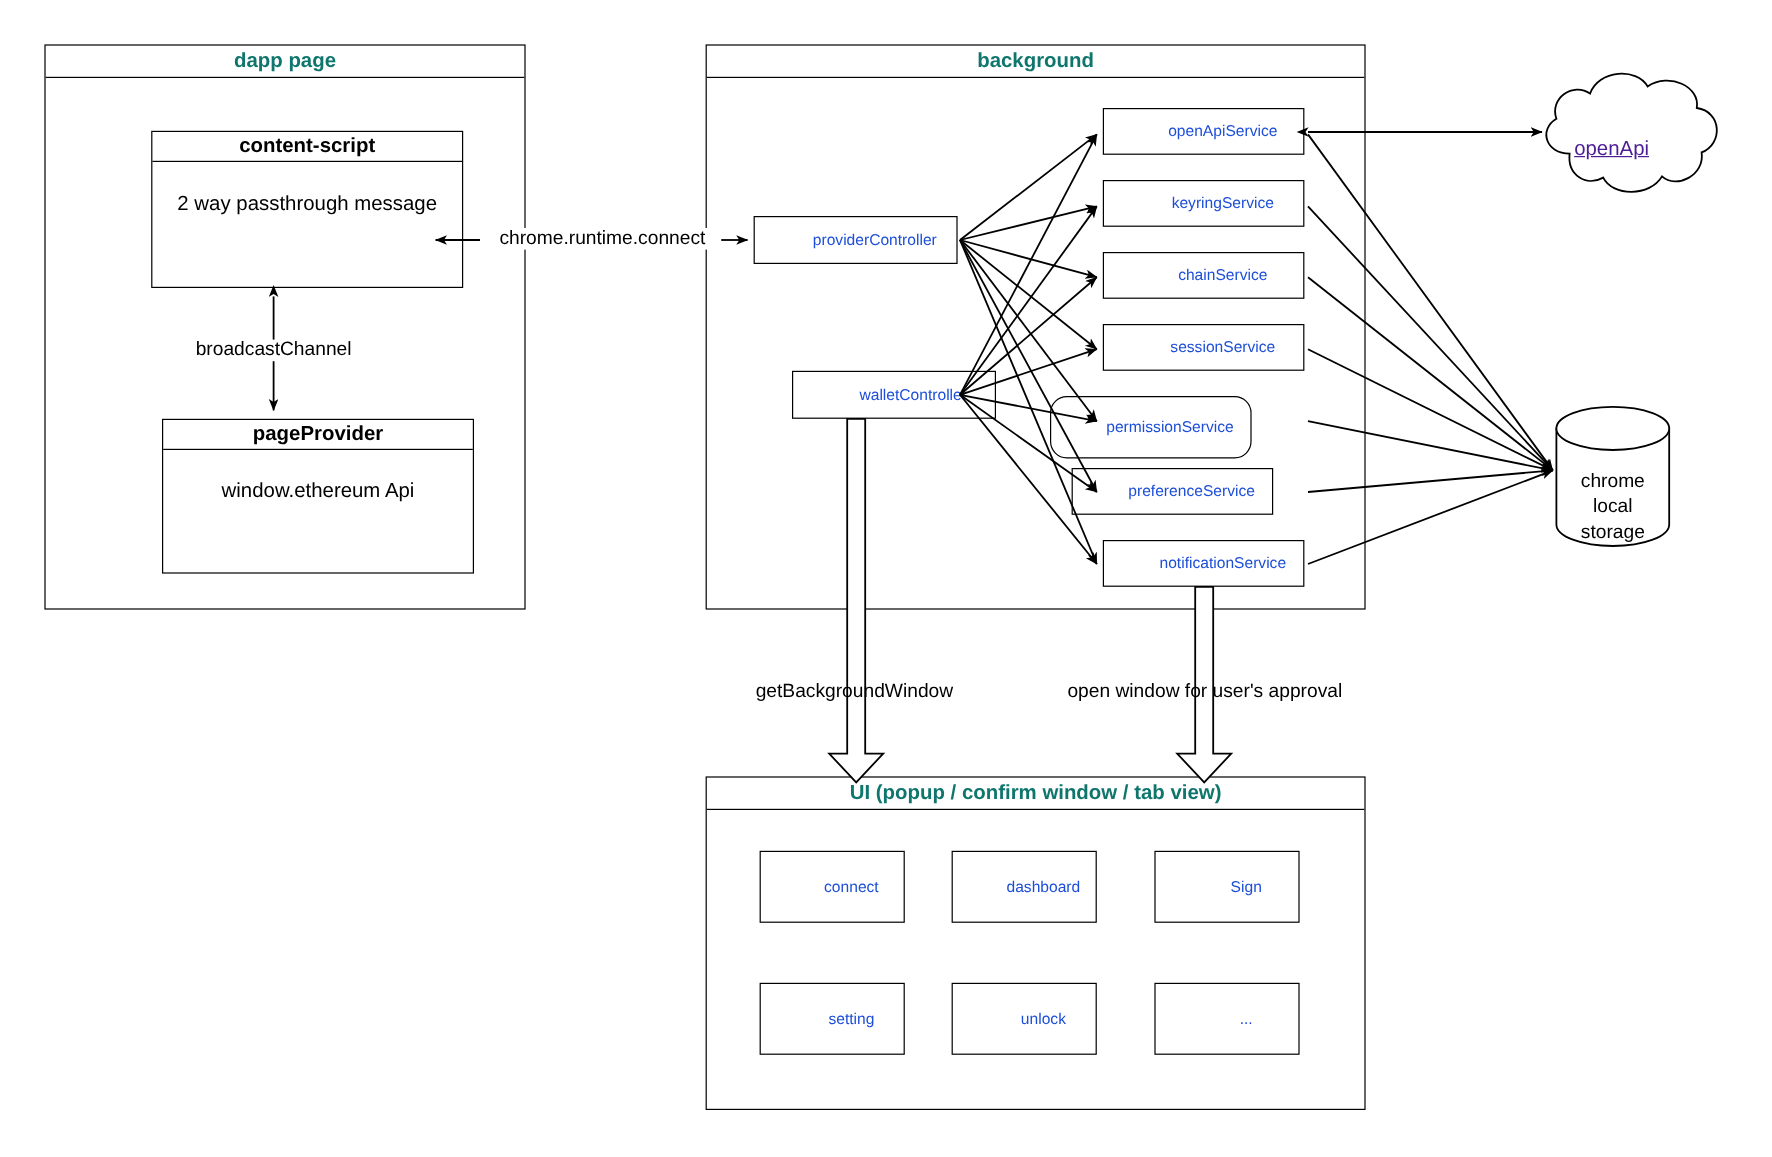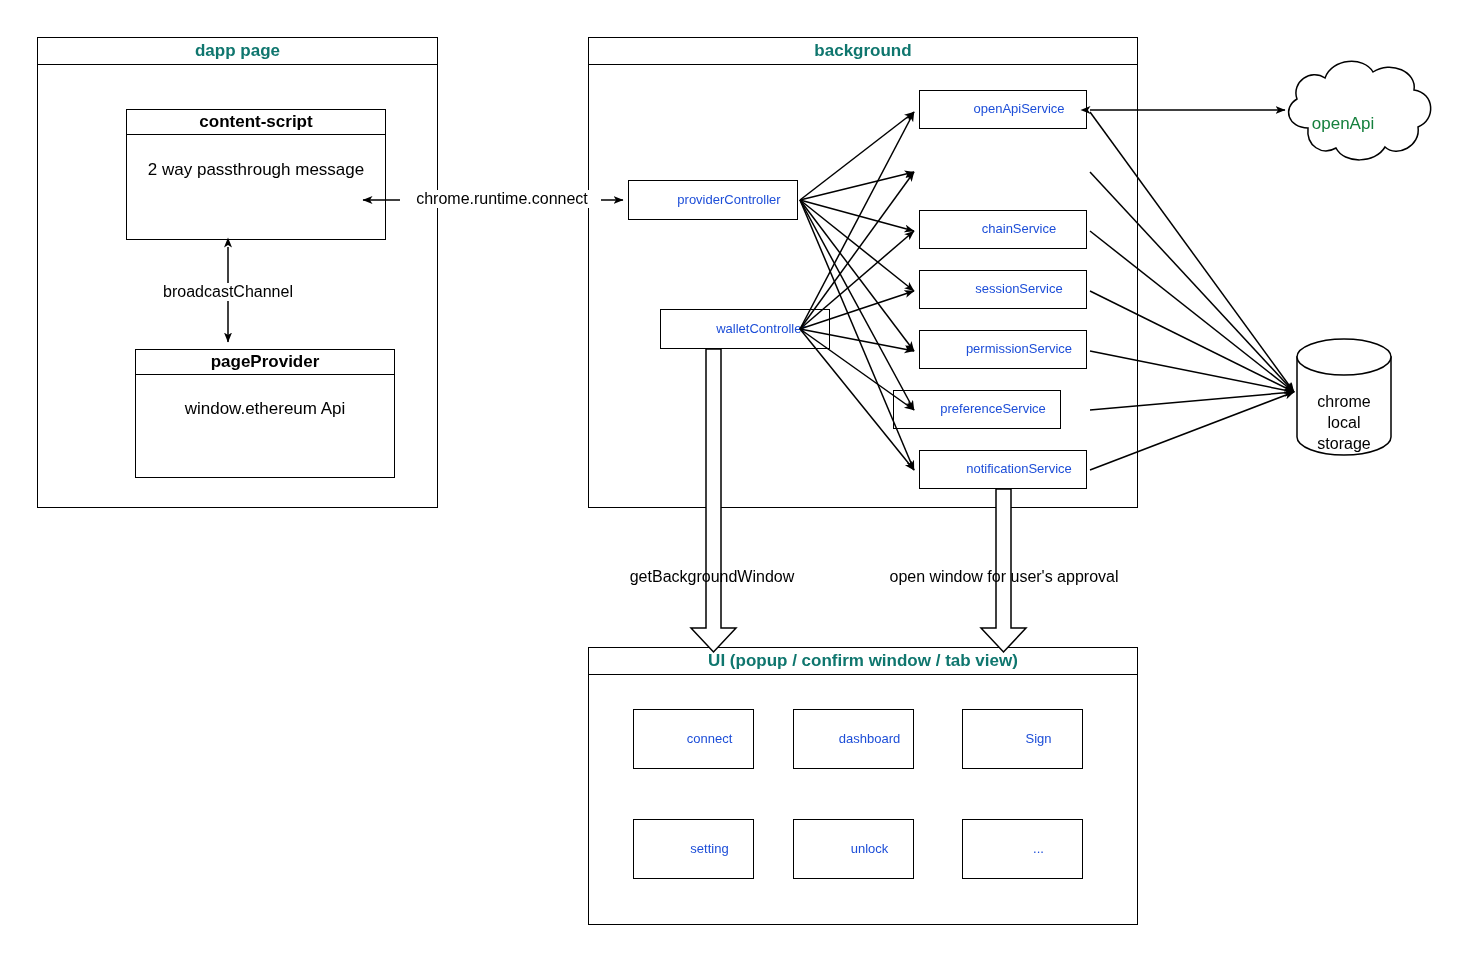--- a/index.html
+++ b/index.html
@@ -93,23 +93,24 @@
     position: absolute;
     font-size: 16px;
     color: #000000;
     text-align: center;
     line-height: 1.3;
     white-space: pre-line;
   }
   .cloud-label {
     position: absolute;
     font-size: 17px;
-    color: #15803d;
+    color: #4c1d95;
     text-align: center;
     white-space: nowrap;
+    text-decoration: underline;
   }
 </style>
 </head>
 <body>
 
 <div id="canvas">
 
   <div class="panel" style="left:37px; top:37px; width:401px; height:471px;">
     <div class="panel-title">dapp page</div>
   </div>
@@ -130,23 +131,24 @@
   <div class="titled-box" style="left:98px; top:349px; width:260px; height:129px;margin-left:37px;">
     <div class="tb-head">pageProvider</div>
     <div class="tb-body">window.ethereum Api</div>
   </div>
 
   <div class="node" style="left:628px; top:180px; width:170px; height:40px;">providerController</div>
 
   <div class="node" style="left:628px; top:309px; width:170px; height:40px;margin-left:32px;">walletController</div>
 
   <div class="node" style="left:919px; top:90px; width:168px; height:39px;">openApiService</div>
+  <div class="node" style="left:919px; top:150px; width:168px; height:39px;">keyringService</div>
   <div class="node" style="left:919px; top:210px; width:168px; height:39px;">chainService</div>
   <div class="node" style="left:919px; top:270px; width:168px; height:39px;">sessionService</div>
-  <div class="node" style="left:919px; top:330px; width:168px; height:39px;">permissionService</div>
+  <div class="node" style="left:875px; top:330px; width:168px; height:52px;border-radius:14px;">permissionService</div>
   <div class="node" style="left:893px; top:390px; width:168px; height:39px;">preferenceService</div>
   <div class="node" style="left:919px; top:450px; width:168px; height:39px;">notificationService</div>
 
   <div class="node" style="left:633px; top:709px; width:121px; height:60px;">connect</div>
   <div class="node" style="left:793px; top:709px; width:121px; height:60px;">dashboard</div>
   <div class="node" style="left:962px; top:709px; width:121px; height:60px;">Sign</div>
   <div class="node" style="left:633px; top:819px; width:121px; height:60px;">setting</div>
   <div class="node" style="left:793px; top:819px; width:121px; height:60px;">unlock</div>
   <div class="node" style="left:962px; top:819px; width:121px; height:60px;">...</div>
 

